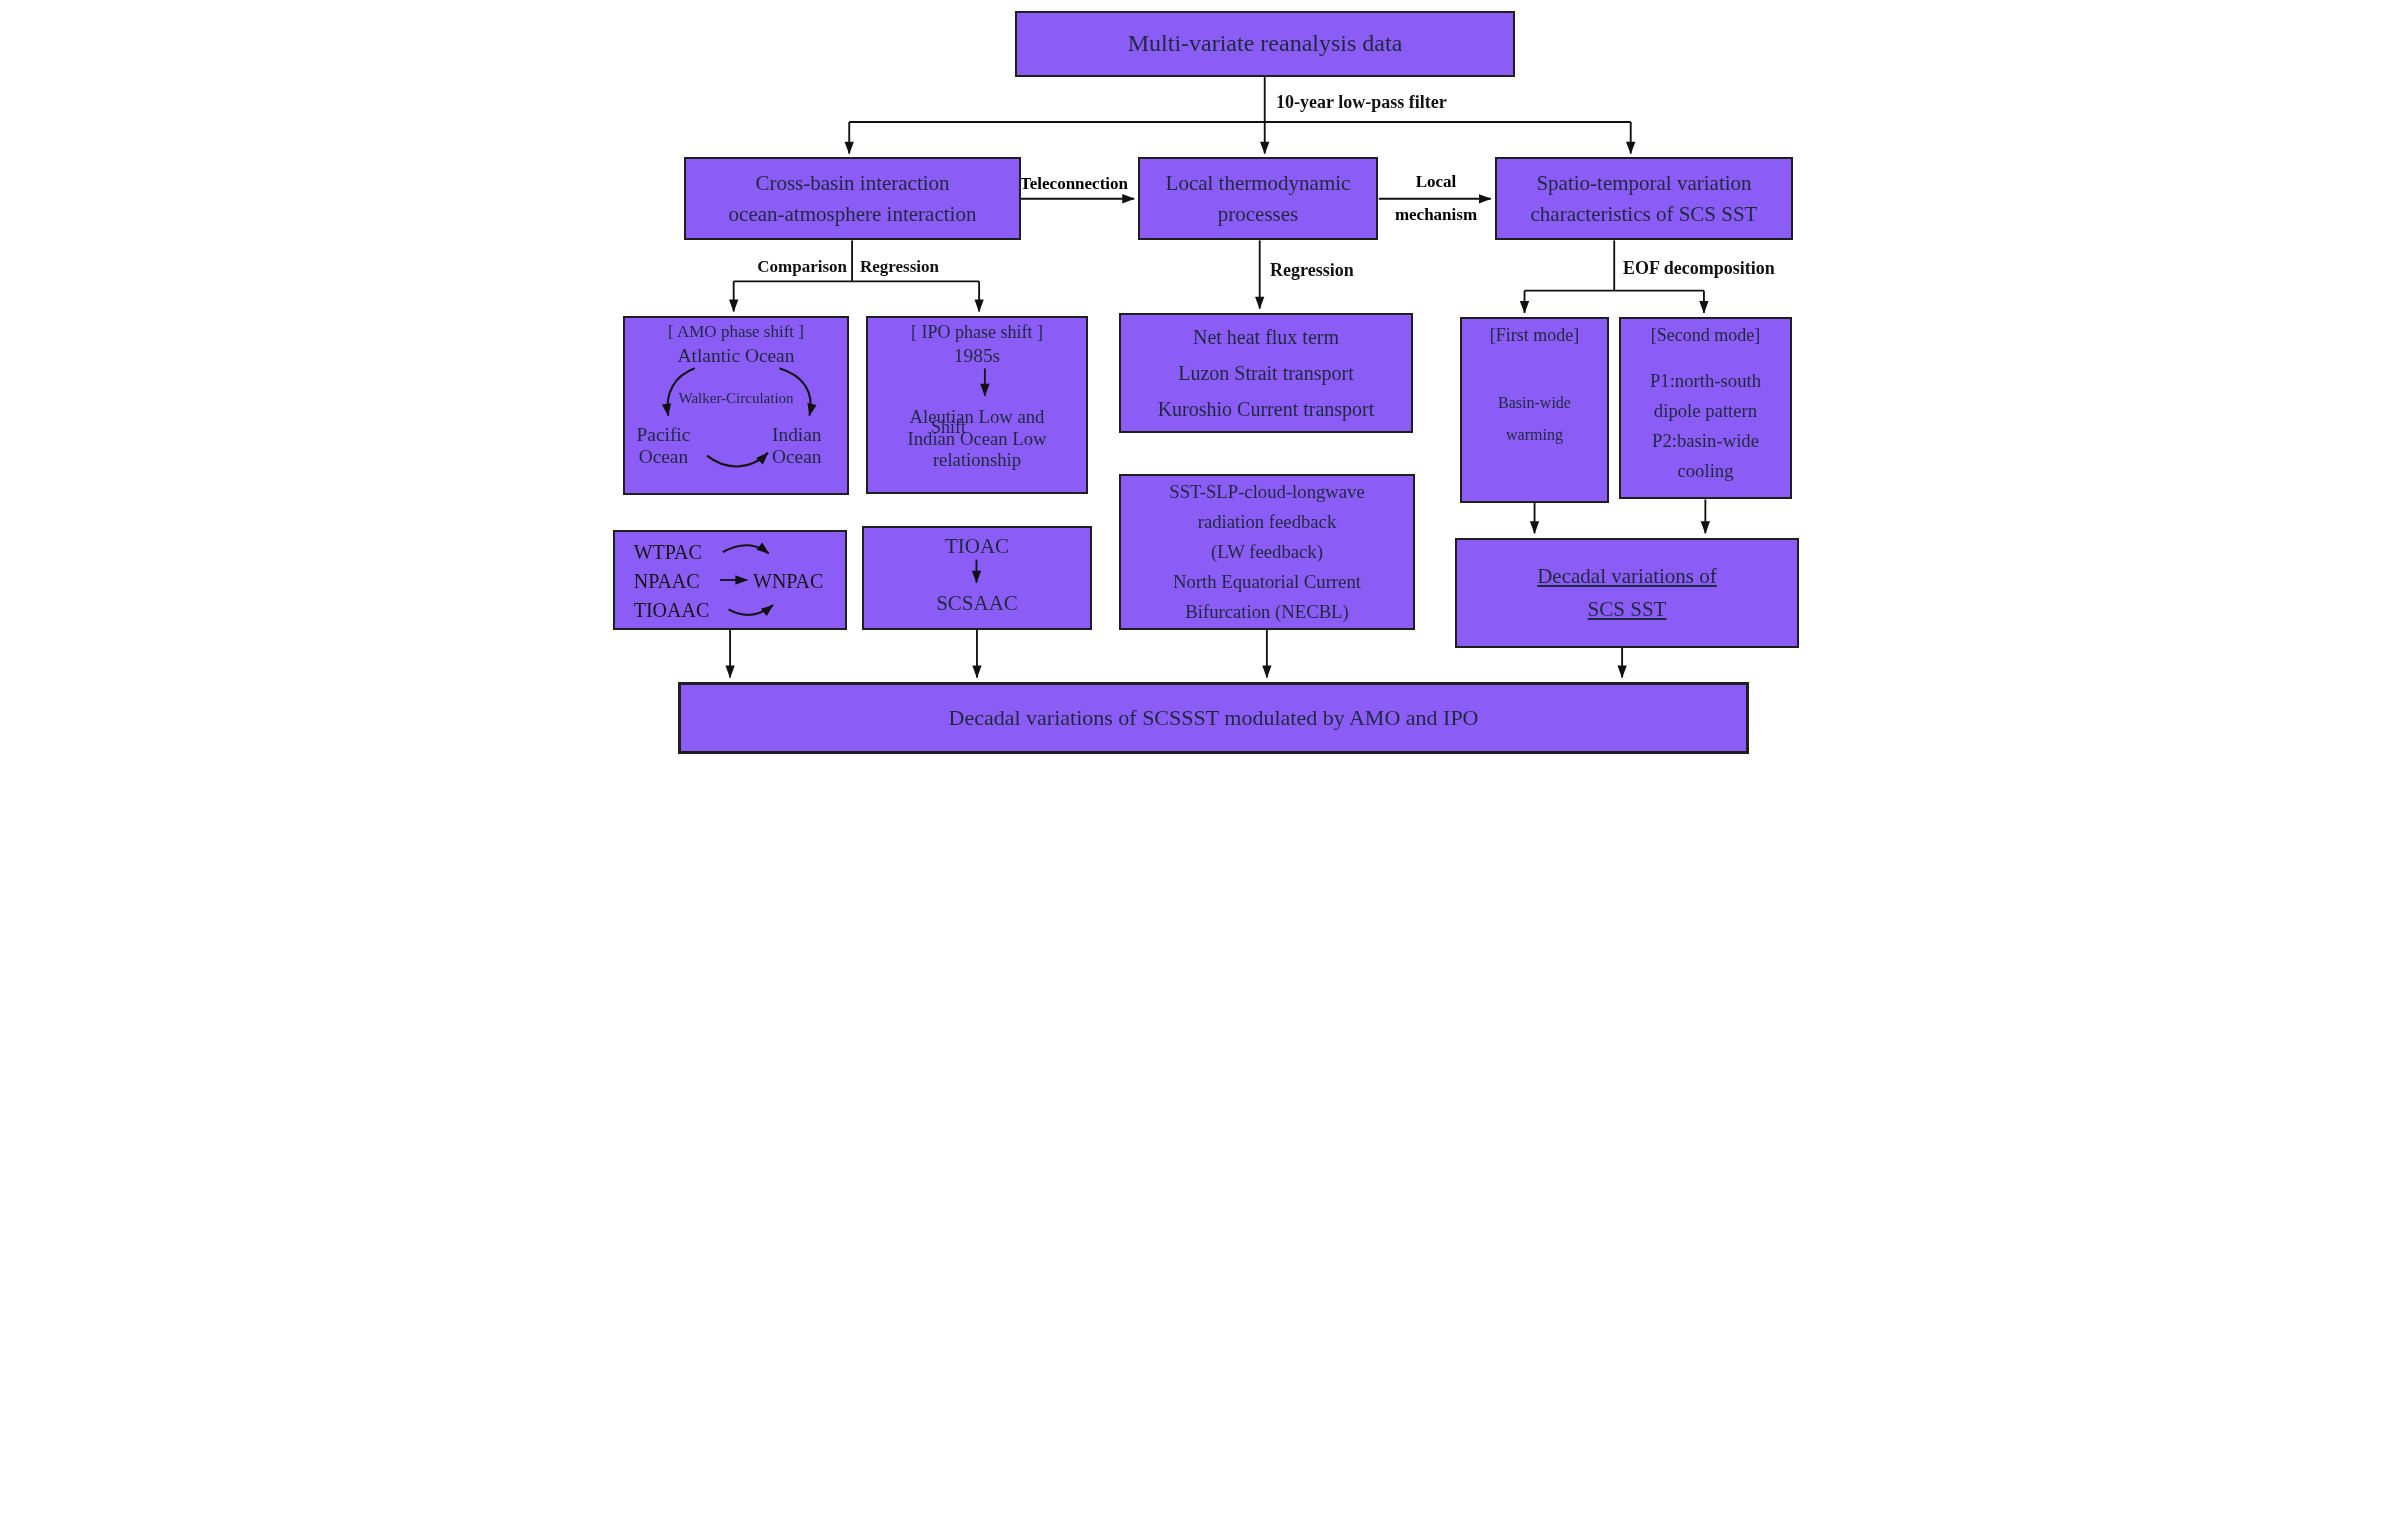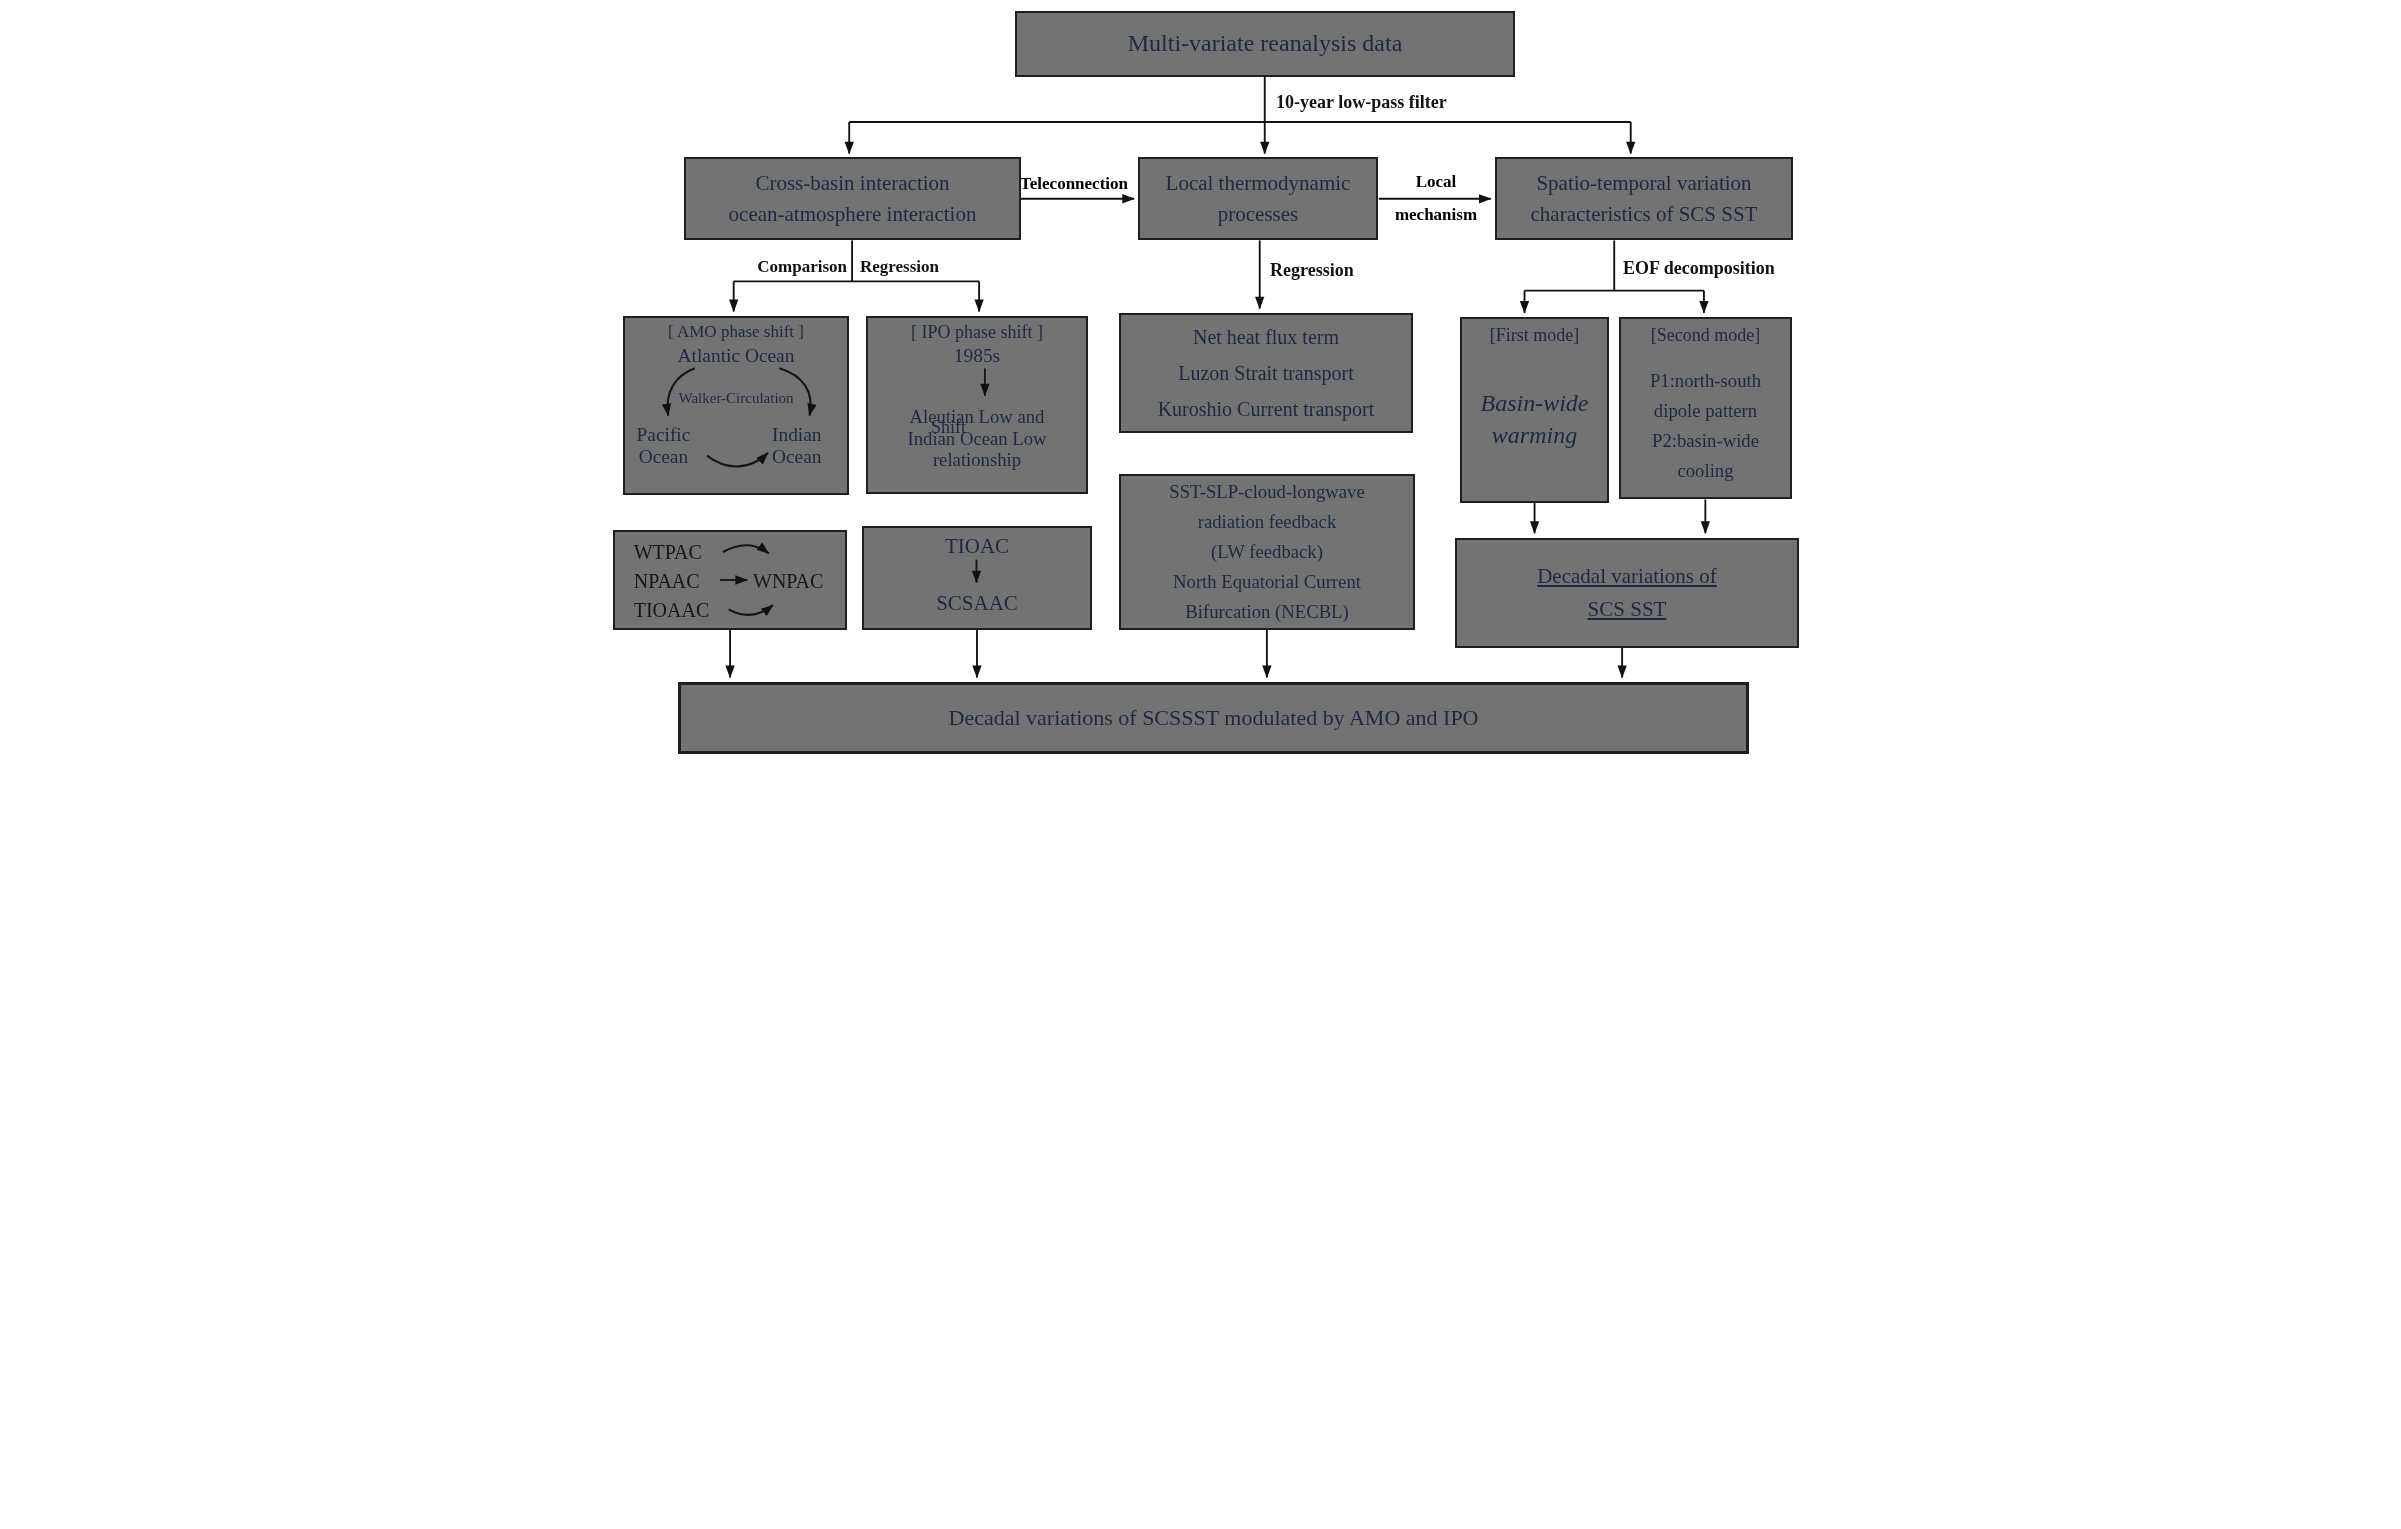--- a/index.html
+++ b/index.html
@@ -8,21 +8,21 @@
     width:1201px;height:765px;
     margin:0 auto;
     background:#ffffff;
     font-family:"Liberation Serif","DejaVu Serif",serif;
     color:#1e2940;
     overflow:hidden;
   }
   .edges{position:absolute;left:0;top:0;width:1201px;height:765px;}
   .box{
     position:absolute;
-    background:#737373;
+    background:#8b5cf6;
     border:2.2px solid #1f1f1f;
     box-sizing:border-box;
     display:flex;align-items:center;justify-content:center;
     text-align:center;
   }
   .prelines{white-space:pre-line;}
   .b-top{border-width:2.9px;font-size:24px;}
   .b-row2{font-size:21px;line-height:31px;}
   .b-plain{font-size:20px;line-height:36px;}
   .b-lw{font-size:18.7px;line-height:30px;}
@@ -132,21 +132,21 @@
   </div>
 
   <div class="box b-plain" style="left:519px;top:313px;width:294px;height:120px;">
     <div class="prelines">Net heat flux term
 Luzon Strait transport
 Kuroshio Current transport</div>
   </div>
 
   <div class="box" style="left:860px;top:317px;width:149px;height:186px;display:block;">
     <div class="abs ctr" style="top:5.7px;font-size:18px;">[First mode]</div>
-    <div class="abs ctr prelines" style="top:68px;font-size:24px;line-height:32px;font-style:italic;">Basin-wide
+    <div class="abs ctr prelines" style="top:68px;font-size:16px;line-height:32px;">Basin-wide
 warming</div>
   </div>
 
   <div class="box" style="left:1019px;top:317px;width:173px;height:182px;display:block;">
     <div class="abs ctr" style="top:5.7px;font-size:18px;">[Second mode]</div>
     <div class="abs ctr prelines" style="top:47px;font-size:18.7px;line-height:30px;">P1:north-south
 dipole pattern
 P2:basin-wide
 cooling</div>
   </div>

